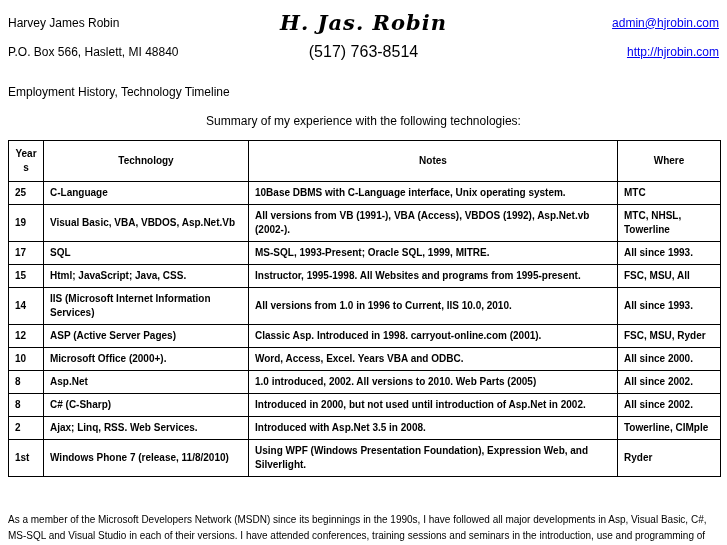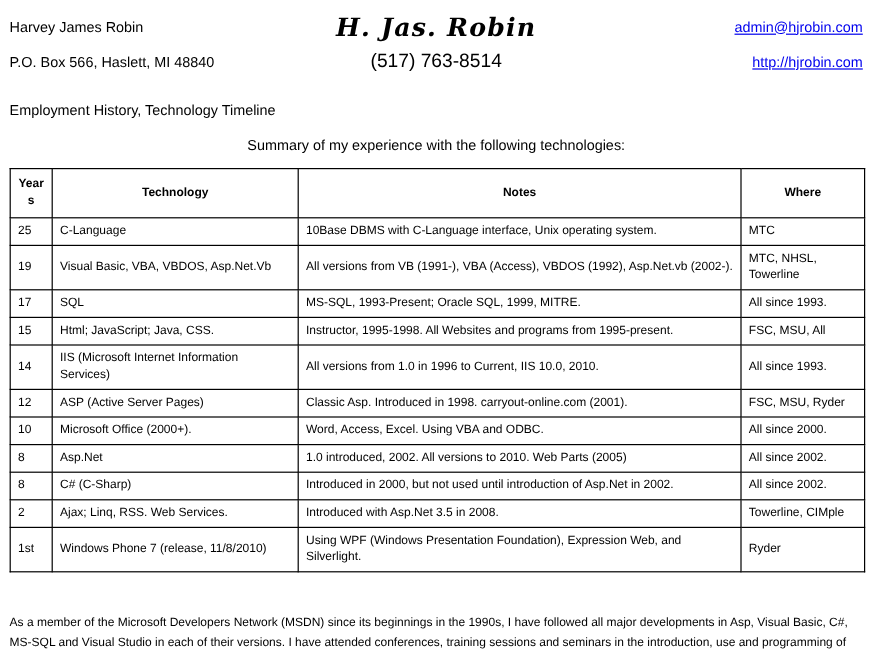--- a/index.html
+++ b/index.html
@@ -64,20 +64,21 @@
     overflow-wrap: break-word;
   }
   table.tech th {
     font-weight: bold;
     text-align: center;
     padding: 6px 4px;
   }
   table.tech td {
     text-align: left;
     padding: 4px 6px;
+    font-weight: bold;
   }
 
   
   .footer-para {
     margin-top: 35px;
     font-size: 10px;
     line-height: 16px;
     text-align: left;
   }
 </style>
@@ -150,21 +151,21 @@
         </tr>
         <tr>
           <td>12</td>
           <td>ASP (Active Server Pages)</td>
           <td>Classic Asp. Introduced in 1998. carryout-online.com (2001).</td>
           <td>FSC, MSU, Ryder</td>
         </tr>
         <tr>
           <td>10</td>
           <td>Microsoft Office (2000+).</td>
-          <td>Word, Access, Excel. Using VBA and ODBC.</td>
+          <td>Word, Access, Excel. Years VBA and ODBC.</td>
           <td>All since 2000.</td>
         </tr>
         <tr>
           <td>8</td>
           <td>Asp.Net</td>
           <td>1.0 introduced, 2002. All versions to 2010. Web Parts (2005)</td>
           <td>All since 2002.</td>
         </tr>
         <tr>
           <td>8</td>

